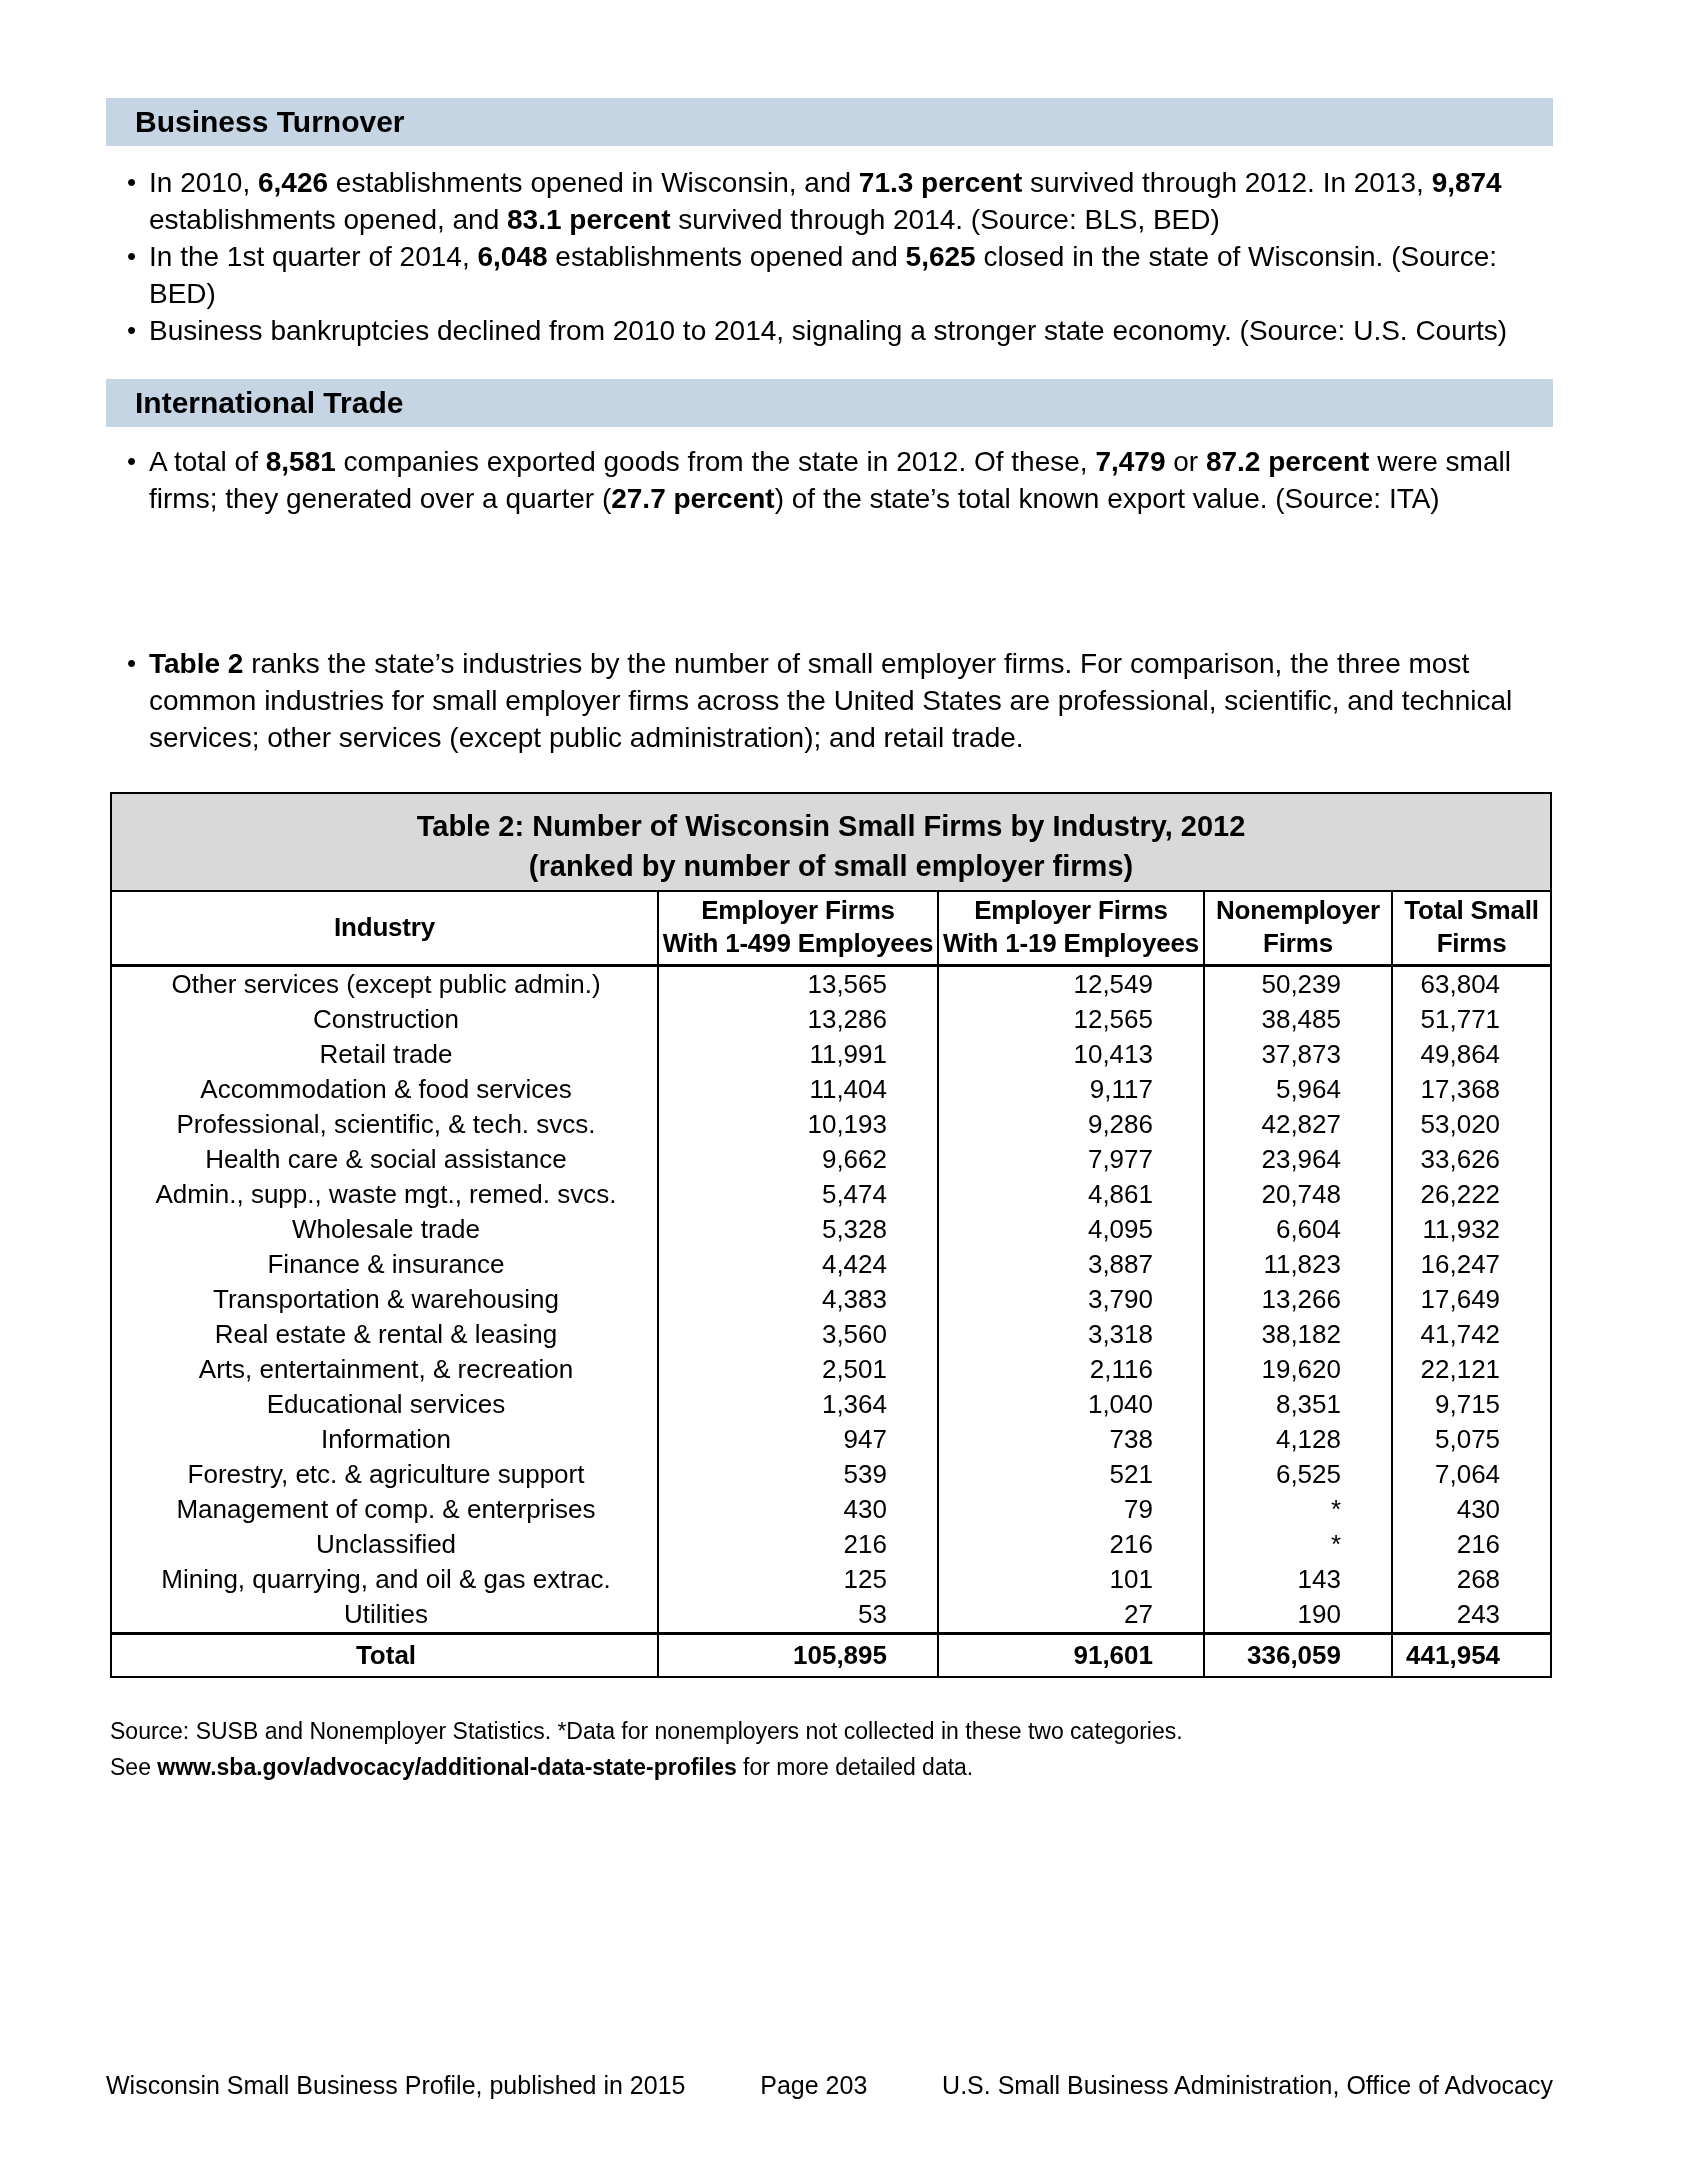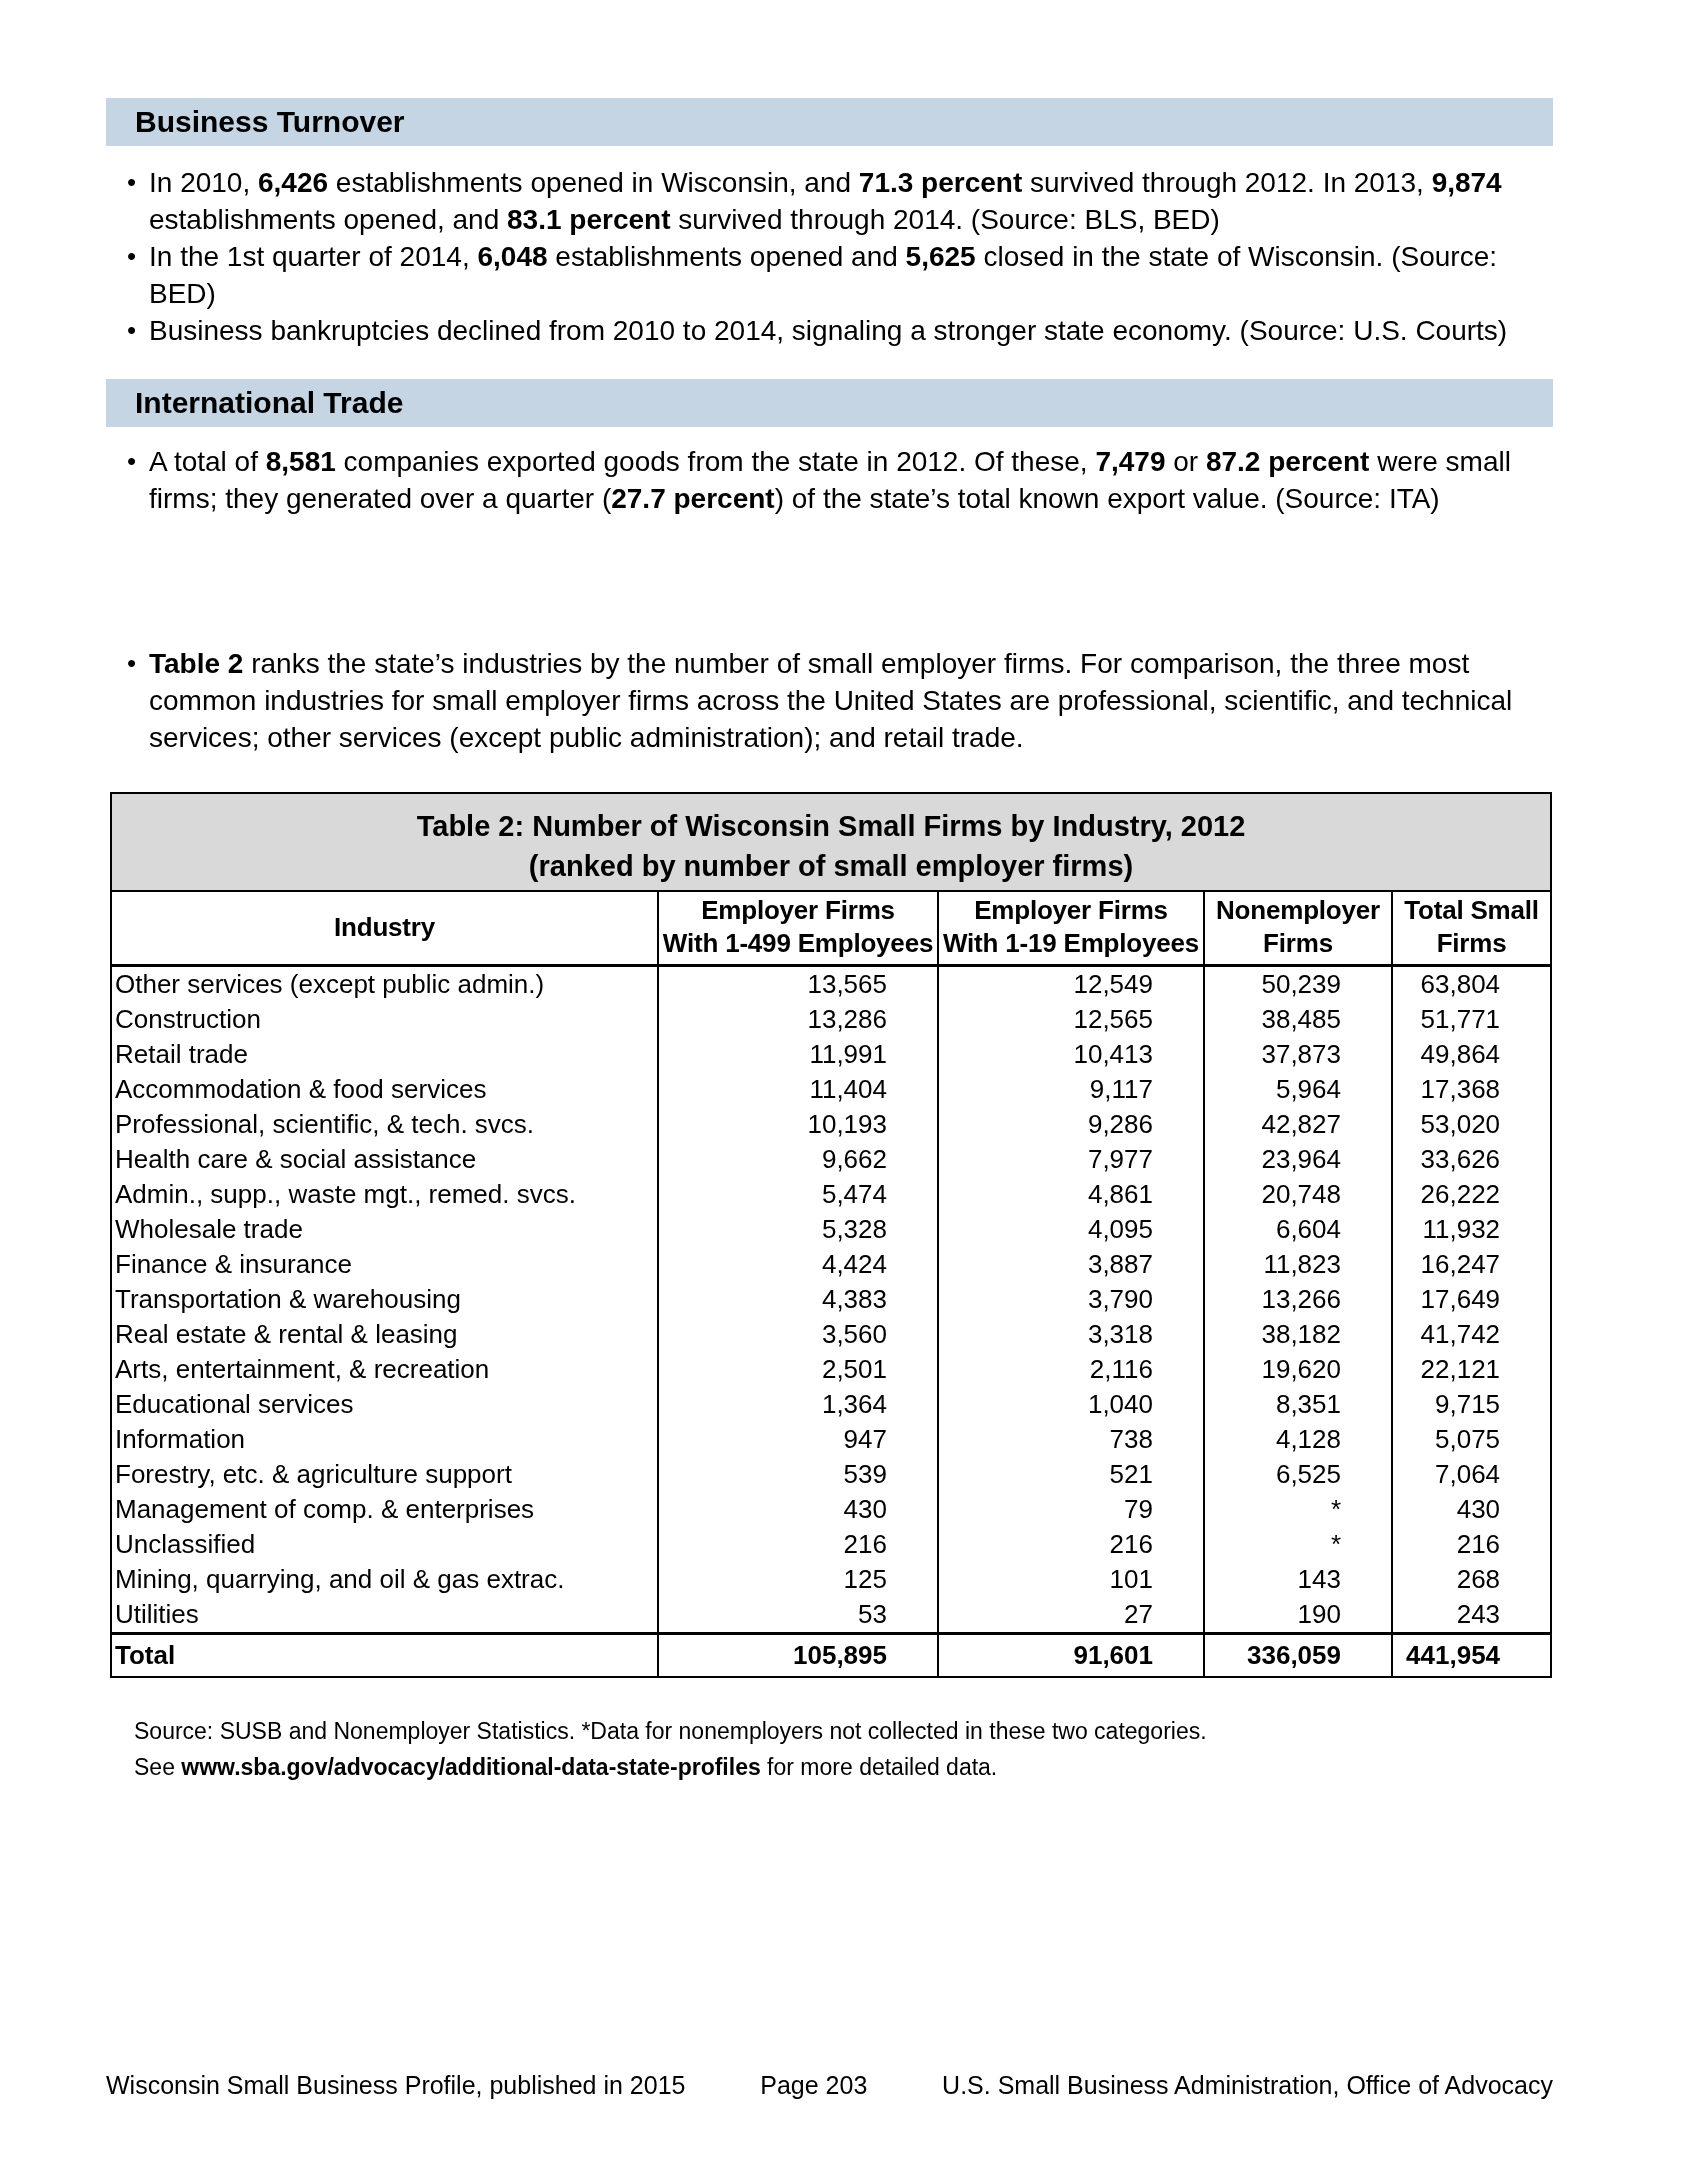--- a/index.html
+++ b/index.html
@@ -62,29 +62,29 @@
     border-left:2px solid #000; border-right:2px solid #000;
     border-bottom:3px solid #000;
     white-space:nowrap;
   }
   tbody td {
     line-height:35px;
     border-left:2px solid #000; border-right:2px solid #000;
     border-top:none; border-bottom:none;
     white-space:nowrap; overflow:hidden;
   }
-  td.industry { text-align:left; padding-left:3px;margin-top:24px; }
+  td.industry { text-align:center; padding-left:3px;margin-top:24px; }
   td.num { text-align:right; padding-right:50px; }
   tr.total-row td {
     border-top:3px solid #000;
     font-weight:bold; line-height:41px;
   }
 
   
-  .notes { position:absolute; left:110px; top:1717px; width:1441px; font-size:23px; line-height:29px;margin-left:24px; }
+  .notes { position:absolute; left:110px; top:1717px; width:1441px; font-size:23px; line-height:29px; }
   .note + .note { margin-top:7px; }
 
   
   .page-footer {
     position:absolute; left:106px; top:2071px; width:1447px;
     display:flex; justify-content:space-between; align-items:baseline;
     font-size:25px; white-space:nowrap;
   }
 </style>
 </head>

